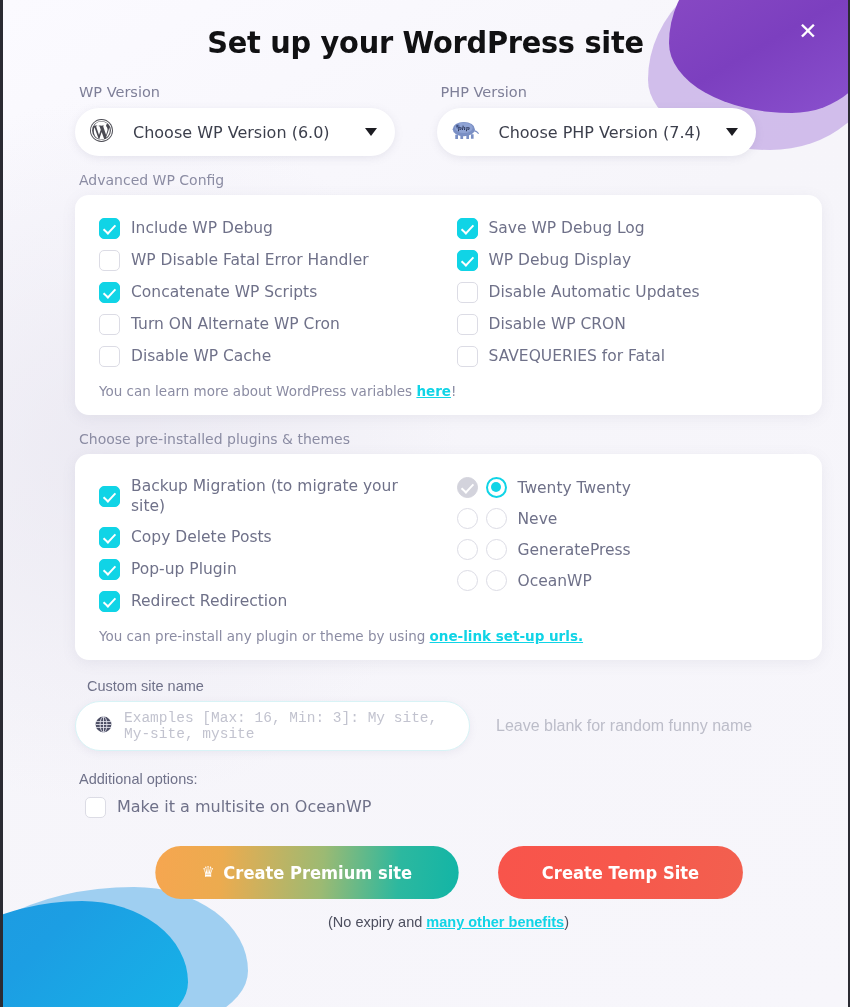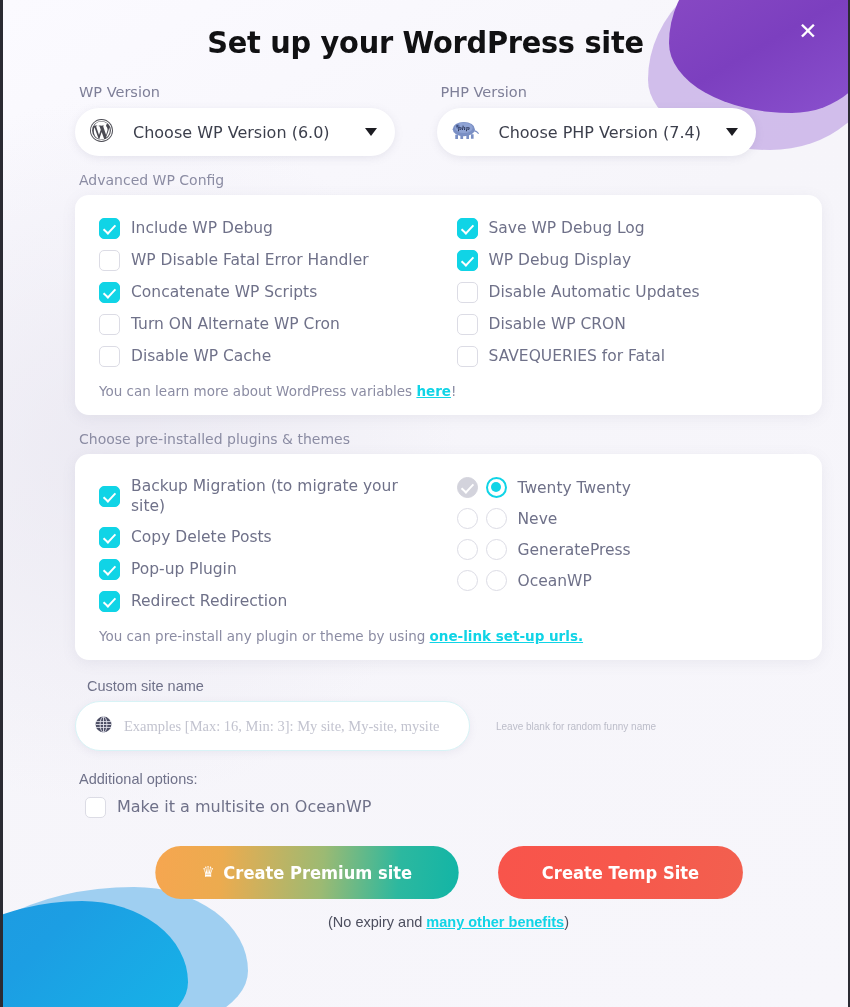--- a/index.html
+++ b/index.html
@@ -160,24 +160,24 @@
   }
   .sitename-row{ display:flex; align-items:center; }
   .sitename-input{
     width:395px; height:50px; background:#fff; border-radius:26px;
     border:1.4px solid #d8f3f6;
     box-shadow:0 2px 9px rgba(110,105,140,.09);
     display:flex; align-items:center; padding:0 18px;
   }
   .sitename-ph{
     font-size:14.5px; color:#c2c3cf; margin-left:11px;
-    font-family:Liberation Serif, serif;
+    font-family:Liberation Mono, monospace;
   }
   .sitename-hint{
-    font-size:10px; color:#bcbdc9; margin-left:26px;
+    font-size:16px; color:#bcbdc9; margin-left:26px;
     font-family:"Liberation Sans", sans-serif;
   }
 
   .addl-label{
     font-size:14.5px; color:#6f7189; margin:20px 0 9px 4px;
     font-family:"Liberation Sans", sans-serif;
   }
   .multisite-row{ display:flex; align-items:center; padding-left:10px; }
   .multisite-row .opt-label{ font-size:16px; color:#6f7189; }
 

